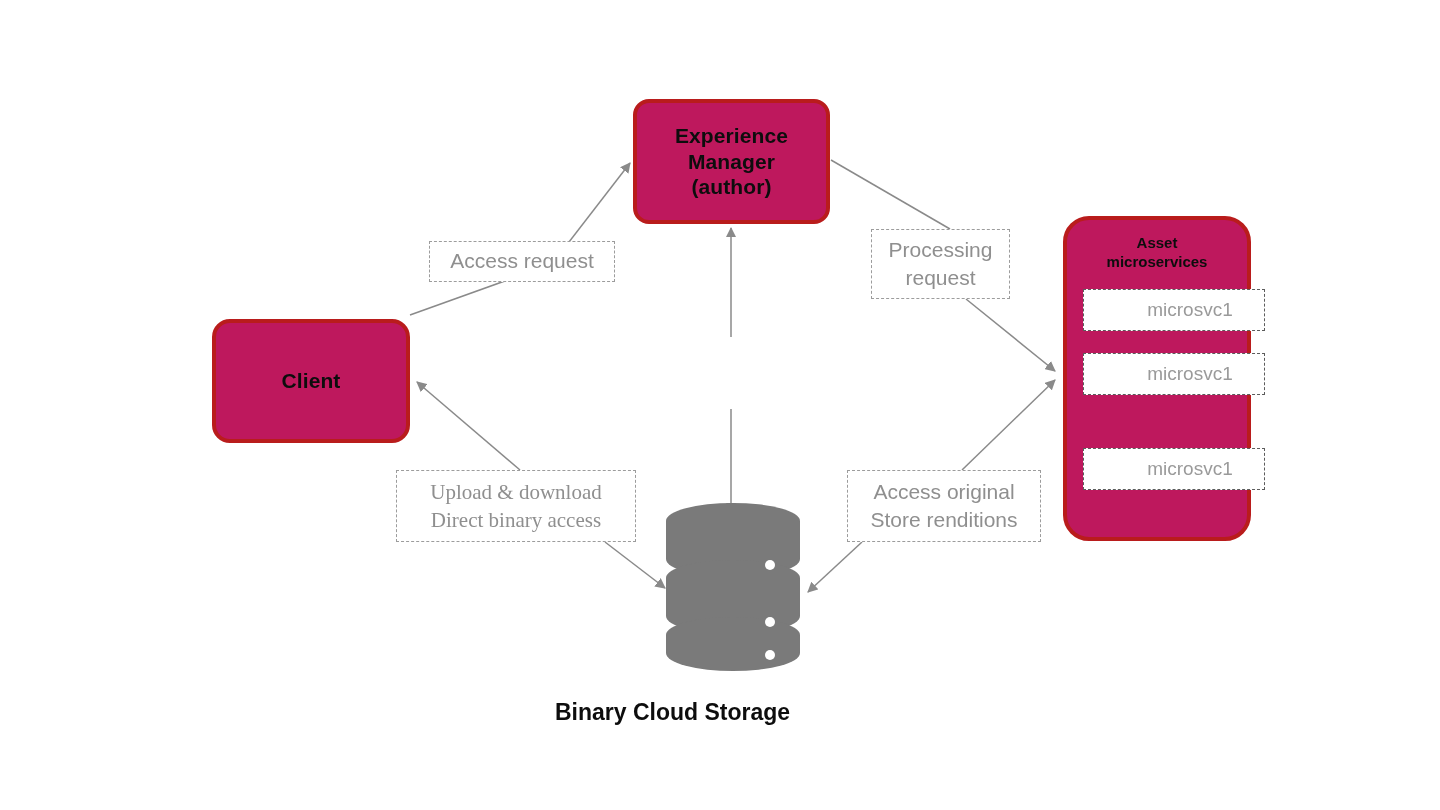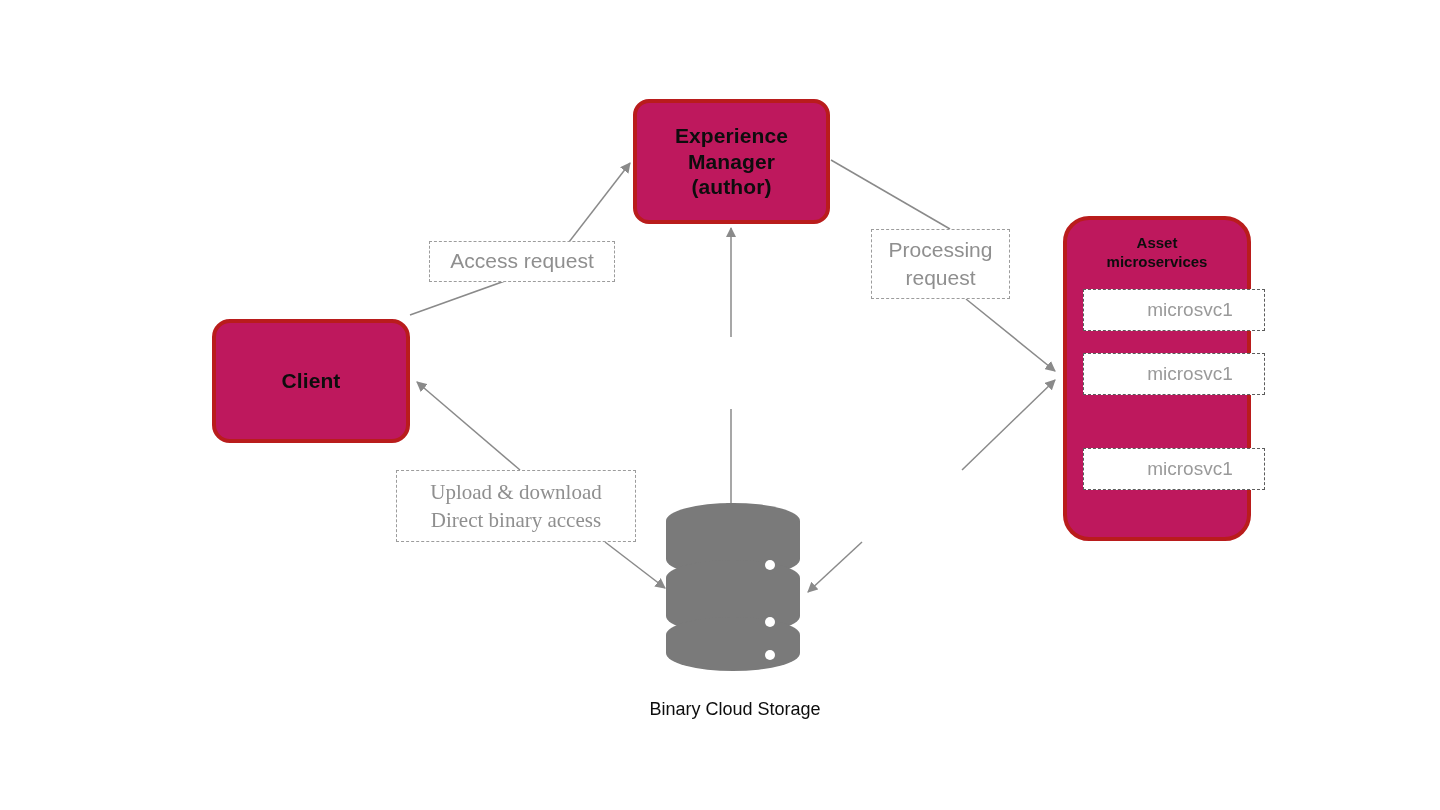--- a/index.html
+++ b/index.html
@@ -76,21 +76,21 @@
   #lbl-processing-request{left:871px;top:229px;width:139px;height:70px;}
   #lbl-access-originals{left:636px;top:337px;width:187px;height:72px;}
   #lbl-upload-download{left:396px;top:470px;width:240px;height:72px;font-family:Liberation Serif, serif;}
   #lbl-access-store{left:847px;top:470px;width:194px;height:72px;}
 
   
   #storage{position:absolute;left:666px;top:503px;width:134px;height:172px;}
   #storage svg{display:block;}
   #storage-caption{
     position:absolute;left:555px;top:699px;width:360px;
-    text-align:center;font-weight:normal;font-size:18px;color:#0d0d0d;
+    font-weight:bold;font-size:23px;color:#0d0d0d;
   }
 </style>
 </head>
 <body>
 
 <div id="canvas">
 
   <svg class="edges" viewBox="0 0 1440 810" xmlns="http://www.w3.org/2000/svg">
     <defs>
       <marker id="arrow" viewBox="0 0 10 10" refX="9" refY="5" markerWidth="7" markerHeight="7" orient="auto-start-reverse">
@@ -134,20 +134,22 @@
 
   <div class="label-box" id="lbl-upload-request">Access request</div>
 
   <div class="label-box" id="lbl-processing-request">Processing
 request</div>
 
 
   <div class="label-box" id="lbl-upload-download">Upload &amp; download
 Direct binary access</div>
 
+  <div class="label-box" id="lbl-access-store">Access original
+Store renditions</div>
 
   <div id="storage">
     <svg width="134" height="172" viewBox="0 0 134 172" xmlns="http://www.w3.org/2000/svg">
       <g fill="#7a7a7a">
         <path d="M0,18 v38 a67,18 0 0 0 134,0 v-38 a67,18 0 0 0 -134,0 z"></path>
         <path d="M0,75 v38 a67,18 0 0 0 134,0 v-38 a67,18 0 0 0 -134,0 z"></path>
         <path d="M0,132 v18 a67,18 0 0 0 134,0 v-18 a67,18 0 0 0 -134,0 z"></path>
       </g>
       <circle cx="104" cy="62" r="5" fill="#ffffff"></circle>
       <circle cx="104" cy="119" r="5" fill="#ffffff"></circle>

